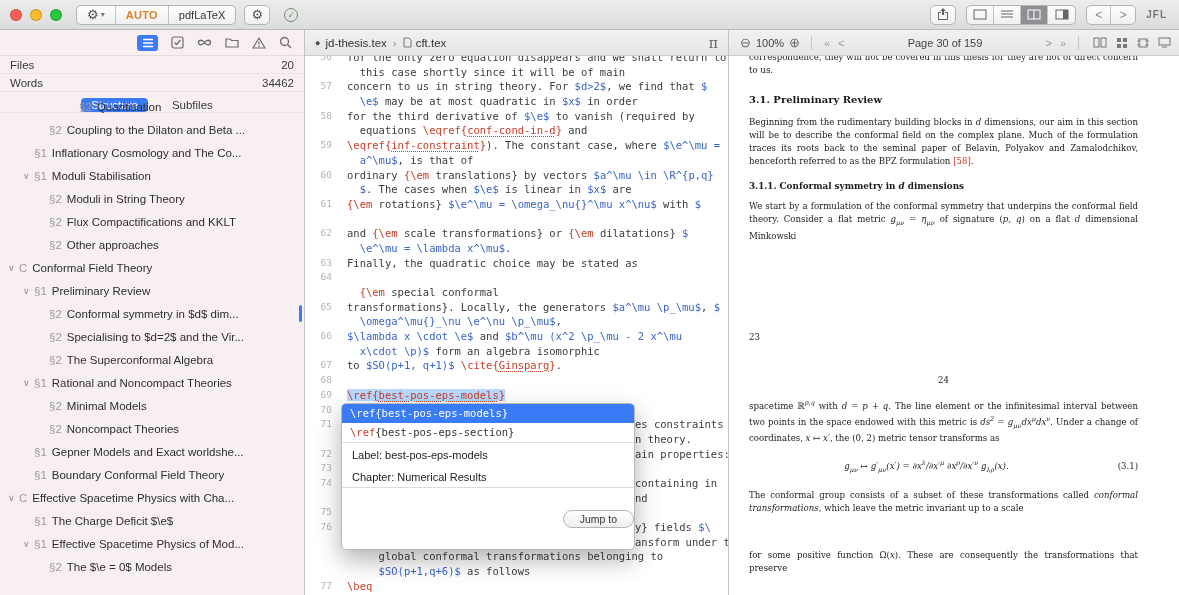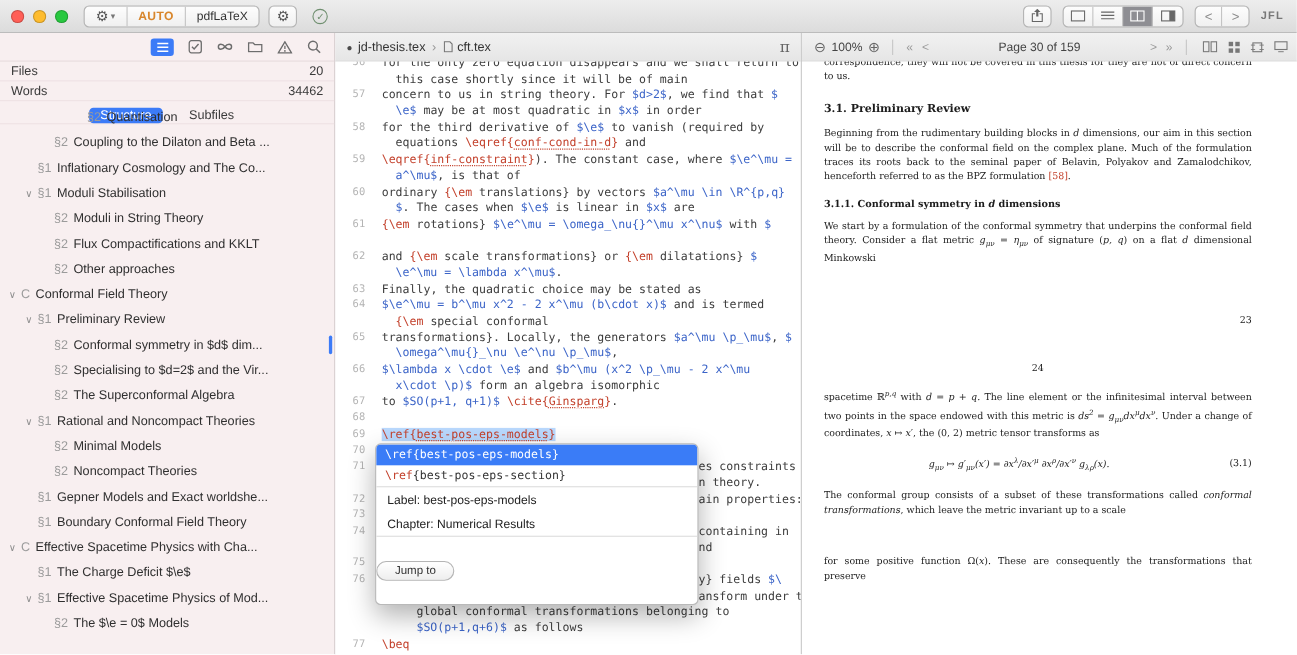--- a/index.html
+++ b/index.html
@@ -93,21 +93,21 @@
   .popup { position:absolute; left:36px; top:373px; width:294px; height:147px;
     background:#fff; border:1px solid #b9b9b9; border-radius:5px;
     box-shadow:0 10px 24px rgba(0,0,0,.3); z-index:5; display:flex; flex-direction:column;
     overflow:hidden; }
   .popt { height:19px; line-height:19px; padding:0 8px;
     font-family:"DejaVu Sans Mono",monospace; font-size:10.5px; color:#333; white-space:pre; }
   .popt.selected { background:#3a7cf7; color:#fff; }
   .popt.selected span { color:#fff !important; }
   .pdiv { height:1px; background:#ddd; }
   .pmeta { padding:6px 10px 4px 10px; font-size:11px; color:#222; }
-  .pbtnzone { flex:1; display:flex; align-items:center; justify-content:flex-start; }
+  .pbtnzone { flex:1; display:flex; align-items:center; justify-content:flex-end; }
   .pbtn { border:1px solid #b5b5b5; border-radius:10px; padding:2px 16px; font-size:10.5px;
     color:#333; background:linear-gradient(#fff,#eee); }
 
   
   .ptoolbar { height:26px; background:linear-gradient(#f1f1f1,#e6e6e6);
     border-bottom:1px solid #cfcfcf; display:flex; align-items:center; padding:0 8px;
     font-size:11px; color:#555; }
   .pz { font-size:13px; color:#666; margin:0 3px; }
   .pzoom { font-size:11px; color:#444; margin:0 2px; }
   .pt-sep { width:1px; height:14px; background:#c6c6c6; margin:0 8px; }
@@ -120,21 +120,21 @@
     font-family:"DejaVu Serif","Liberation Serif",serif; font-size:8.6px; line-height:13px;
     color:#1c1c1c; }
   .pj { text-align:justify; }
   .clipped { margin-top:-5px; }
   .ph1 { font-weight:bold; font-size:10px; margin:16px 0 10px 0; }
   .ph2 { font-weight:bold; font-size:8.8px; margin:12px 0 7px 0; }
   .i { font-style:italic; }
   .cite { color:#c3402b; }
   .sup { vertical-align:super; font-size:6.5px; font-style:italic; }
   .sub { vertical-align:sub; font-size:6.5px; font-style:italic; }
-  .pno23 { text-align:right; margin-top:44px; font-size:8.6px; }
+  .pno23 { text-align:left; margin-top:88px; font-size:8.6px; }
   .pno24 { text-align:center; margin-top:30px; font-size:8.6px; }
   .peq { display:flex; align-items:center; margin:12px 0; }
   .peq .eqc { flex:1; text-align:center; }
   .peq .eqn { width:34px; text-align:right; }
   .p24p1 { margin-top:10px; }
   .p24last { margin-top:34px; }
   svg { display:block; }
 </style>
 </head>
 <body>
@@ -434,21 +434,20 @@
         <div class="crow">
           <span class="ln"></span>
           <span class="ct" style="padding-left: calc(2ch + 8px);"><span class="math">\e^\mu = \lambda x^\mu$</span><span>.</span></span>
         </div>
         <div class="crow">
           <span class="ln">63</span>
           <span class="ct" style="padding-left: calc(0ch + 8px);"><span>Finally, the quadratic choice may be stated as</span></span>
         </div>
         <div class="crow">
           <span class="ln">64</span>
-          <span class="ct" style="padding-left: calc(0ch + 8px);"><span class="math">$\e^\mu = b^\mu x^2 - 2 x^\mu (b\cdot x)$</span><span> and is termed</span></span>
         </div>
         <div class="crow">
           <span class="ln"></span>
           <span class="ct" style="padding-left: calc(2ch + 8px);"><span class="cmd">{\em</span><span> special conformal</span></span>
         </div>
         <div class="crow">
           <span class="ln">65</span>
           <span class="ct" style="padding-left: calc(0ch + 8px);"><span>transformations}. Locally, the generators </span><span class="math">$a^\mu \p_\mu$</span><span>, </span><span class="math">$</span></span>
         </div>
         <div class="crow">

